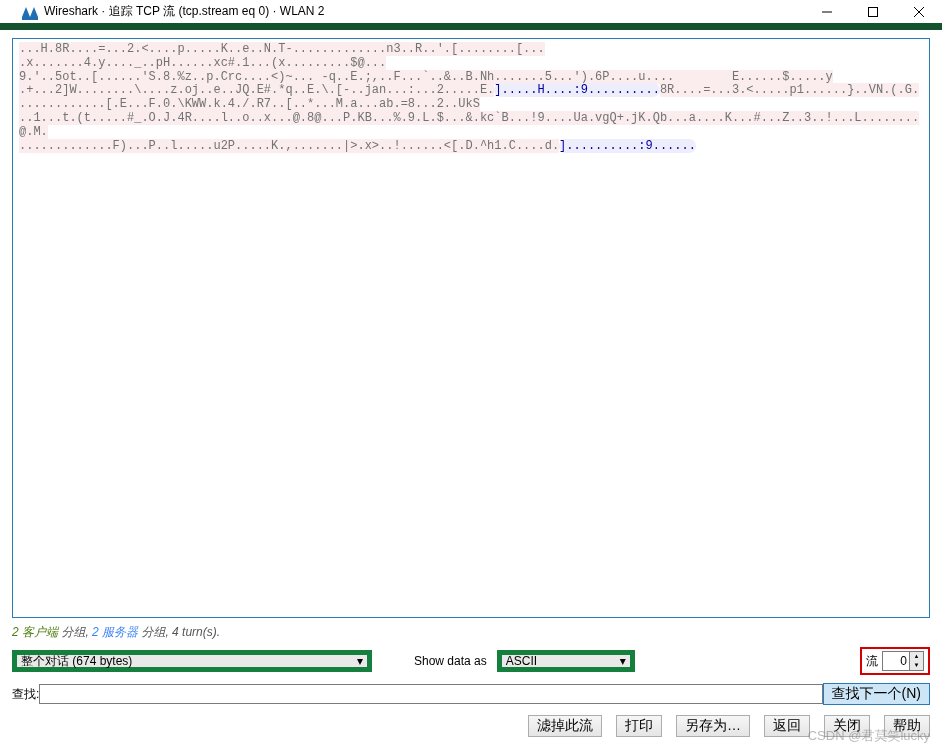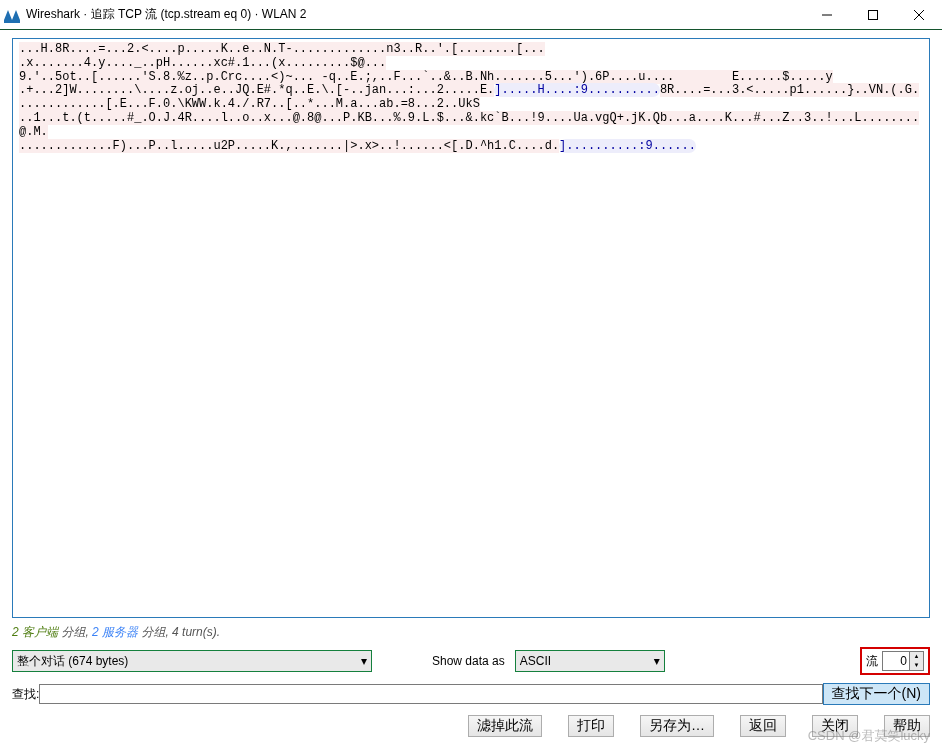--- a/index.html
+++ b/index.html
@@ -1,45 +1,45 @@
 <!DOCTYPE html>
 <html><head>
 <meta charset="utf-8">
 <style>
 * { box-sizing: border-box; margin: 0; padding: 0; }
 body { font-family: "Microsoft YaHei", "Segoe UI", sans-serif; font-size: 12px; background: #fff; width: 942px; height: 745px; display: flex; flex-direction: column; overflow: hidden; }
-.titlebar { height: 30px; display: flex; align-items: center; padding: 0 0 0 4px; background: #fff; border-bottom: 1px solid #14532d; }
+.titlebar { height: 30px; display: flex; align-items: center; padding: 0 0 0 22px; background: #fff; border-bottom: 7px solid #14532d; }
 .titlebar .app-icon { width: 16px; height: 16px; margin-right: 6px; }
 .titlebar .title { flex: 1; color: #000; font-size: 12px; }
 .titlebar .win-controls { display: flex; }
 .titlebar .win-btn { width: 46px; height: 30px; display: flex; align-items: center; justify-content: center; cursor: pointer; }
 .content-frame { margin: 8px 12px 4px 12px; border: 1px solid #2a7ab9; flex: 1; padding: 4px 6px; overflow: auto; background: #fff; }
 .stream-text { font-family: Consolas, "Courier New", monospace; font-size: 12px; line-height: 1.15; white-space: pre-wrap; word-break: break-all; }
-.seg-client { background: #fbeded; color: #000000; }
+.seg-client { background: #fbeded; color: #737373; }
 .seg-server { background: #ededfb; color: #0000a0; border-radius: 7px; }
 .stats-row { padding: 2px 12px; color: #555; font-style: italic; }
 .stats-row .c1 { color: #4d7c0f; }
 .stats-row .c2 { color: #3b82f6; }
 .options-row { display: flex; align-items: center; padding: 4px 12px; gap: 10px; }
-.combo { border: 1px solid #15803d; background: #e9e9e9; height: 22px; display: flex; align-items: center; padding: 0 4px; position: relative; }
+.combo { border: 5px solid #15803d; background: #e9e9e9; height: 22px; display: flex; align-items: center; padding: 0 4px; position: relative; }
 .combo .caret { margin-left: auto; }
 .combo.convo { width: 360px; }
-.combo.format { width: 150px; }
-.label-show { margin-left: 50px; }
+.combo.format { width: 138px; }
+.label-show { margin-left: 32px; }
 .spacer { flex: 1; }
 .stream-box { border: 2px solid #d40000; padding: 2px 4px; display: flex; align-items: center; gap: 4px; }
 .spinner { border: 1px solid #7a7a7a; height: 20px; width: 42px; display: flex; }
 .spinner input { border: none; width: 26px; text-align: right; padding: 0 2px; font-size: 12px; outline: none; }
 .spinner .spin-btns { display: flex; flex-direction: column; width: 14px; border-left: 1px solid #7a7a7a; }
 .spinner .sb { flex: 1; font-size: 6px; line-height: 8px; text-align: center; background: #e9e9e9; cursor: pointer; }
 .find-row { display: flex; align-items: center; padding: 4px 12px; }
 .find-row input[type=text] { flex: 1; border: 1px solid #7a7a7a; height: 20px; padding: 0 4px; font-size: 12px; }
 .btn { border: 1px solid #adadad; background: linear-gradient(#f6f6f6,#e5e5e5); height: 22px; padding: 0 8px; font-size: 14px; cursor: pointer; display: inline-flex; align-items: center; }
 .btn.primary { border: 1px solid #2a7ab9; background: #cde6f7; }
-.bottom-row { display: flex; justify-content: flex-end; gap: 26px; padding: 6px 12px 8px 12px; }
+.bottom-row { display: flex; justify-content: flex-end; gap: 14px; padding: 6px 12px 8px 12px; }
 .watermark { position: absolute; right: 12px; bottom: 0; color: rgba(120,120,120,0.5); font-size: 13px; pointer-events: none; }
 </style>
 </head>
 <body>
 
 <div class="titlebar">
   <svg class="app-icon" viewBox="0 0 16 16">
       <path fill="#1f6fb2" d="M0 13 L4 3 L8 13 L12 3 L16 13 L16 16 L0 16 Z"></path>
     </svg>
   <span class="title">Wireshark · 追踪 TCP 流 (tcp.stream eq 0) · WLAN 2</span>

